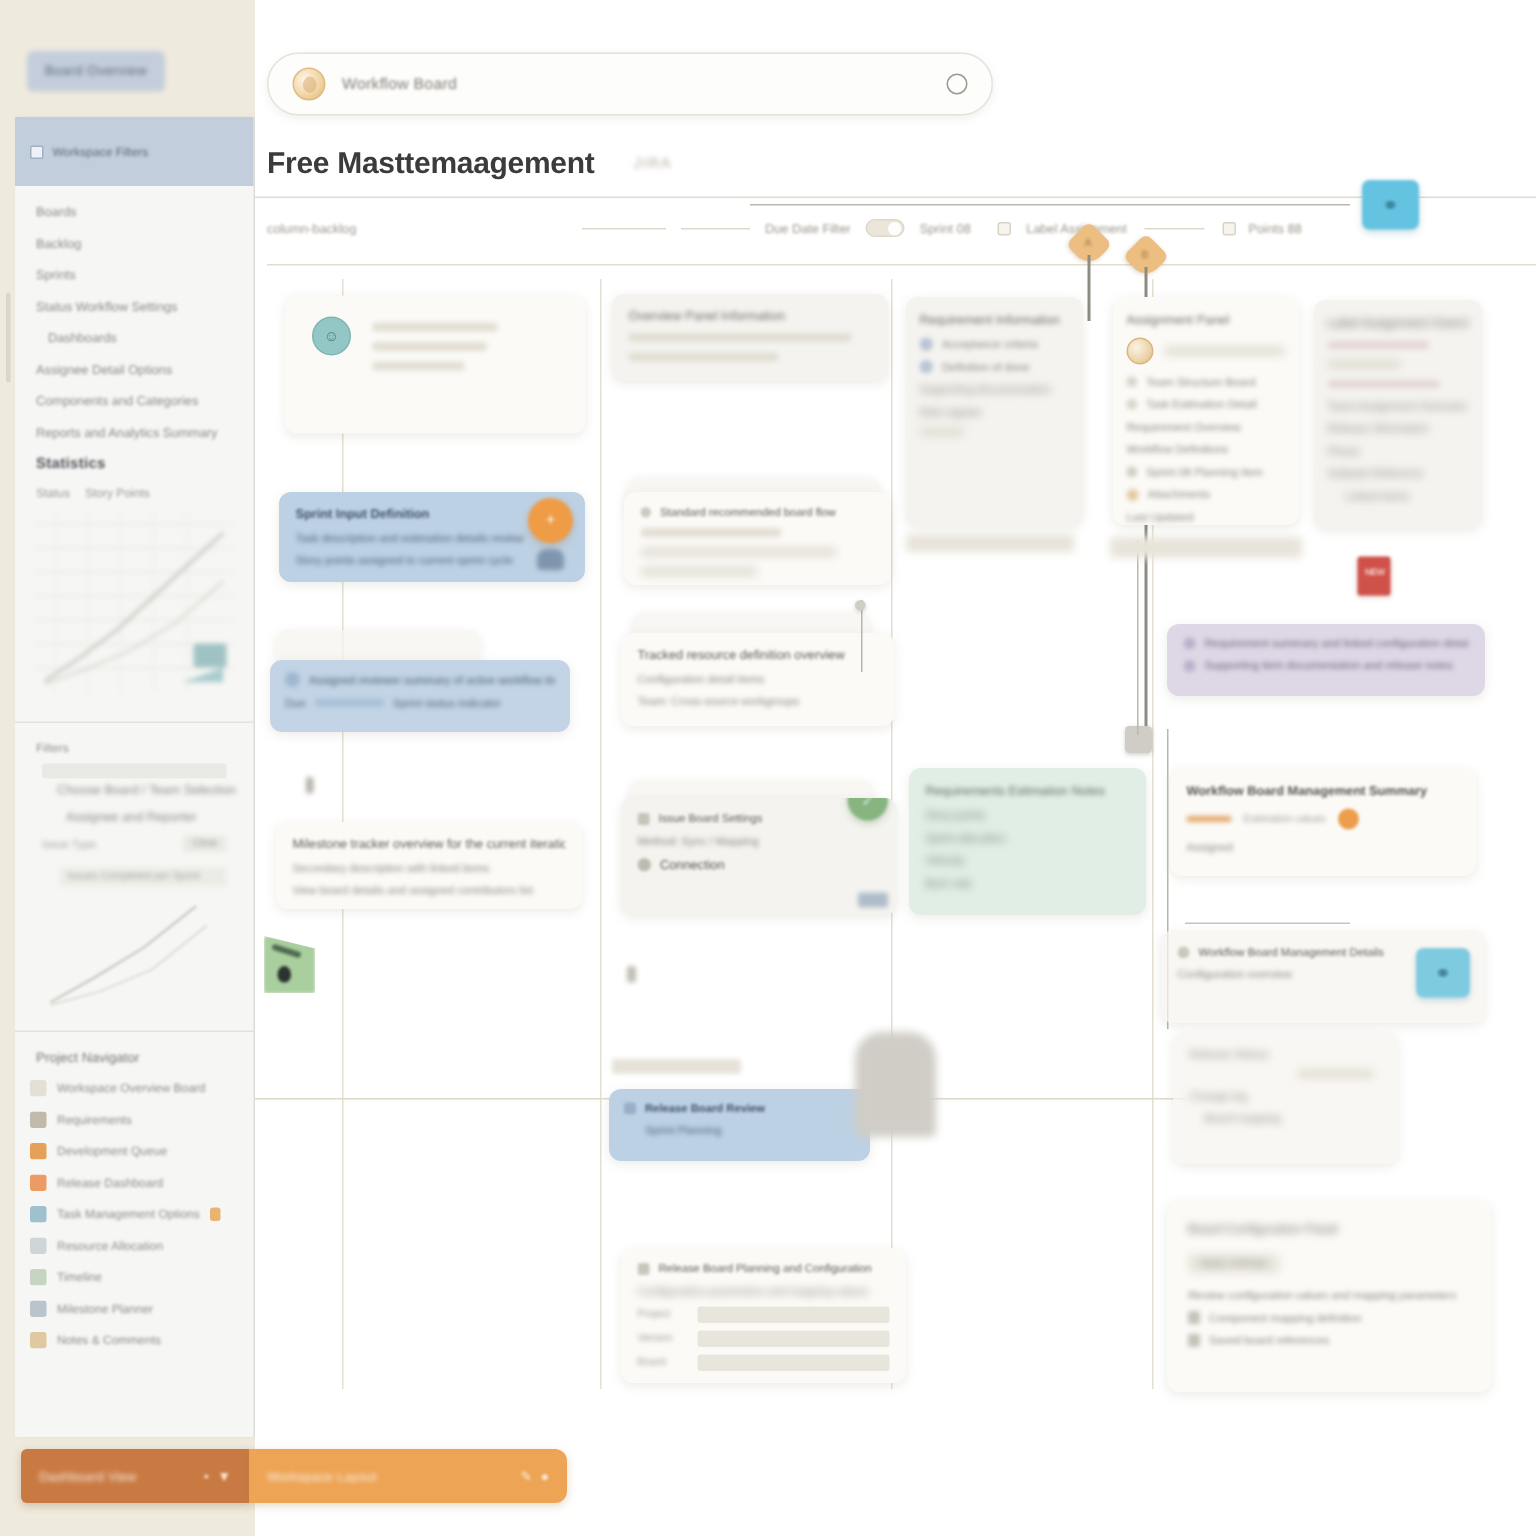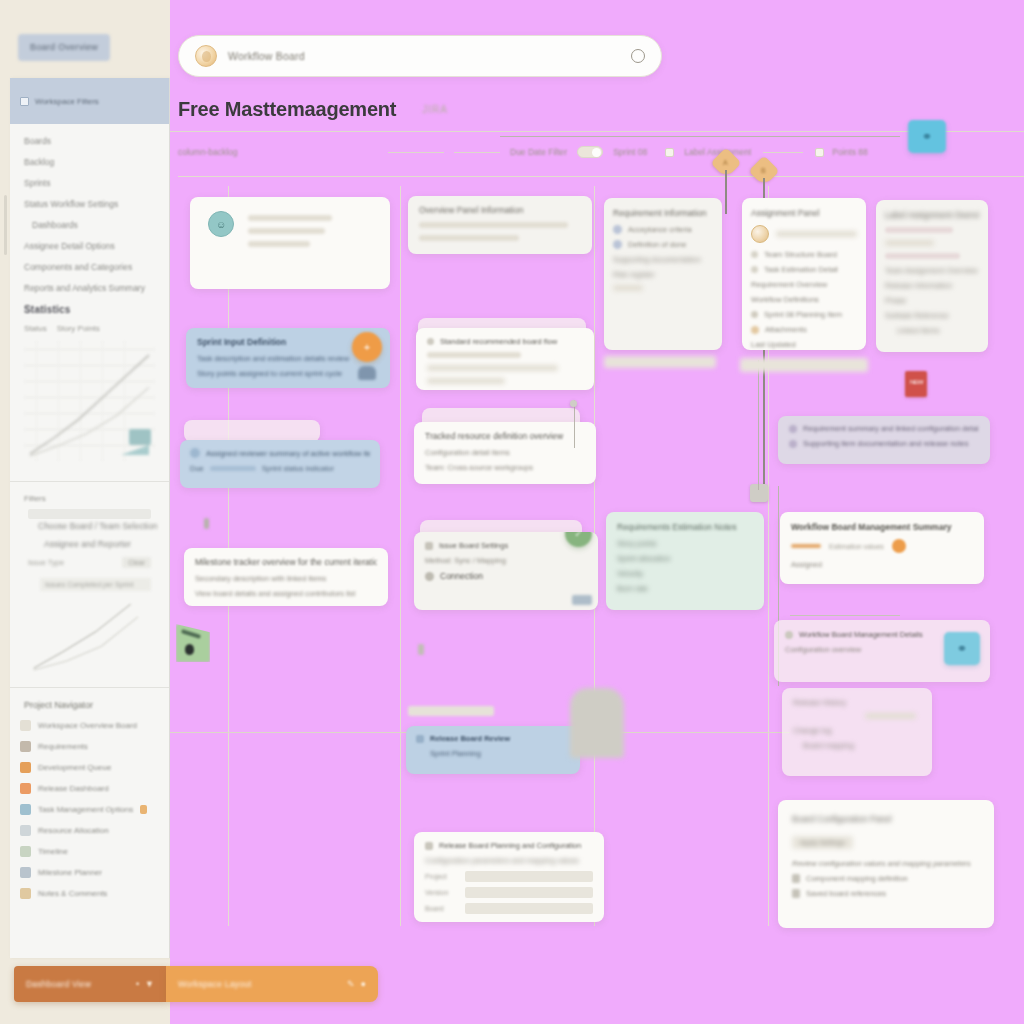--- a/index.html
+++ b/index.html
@@ -64,21 +64,21 @@
 
   .sb-grp-label { font-size: 8px; color: #92928d; padding: 6px 14px 6px 14px; }
   .sb-pillrow { display: flex; align-items: center; gap: 6px; margin: 0 14px 6px 14px; }
   .sb-pillrow .pr-b { height: 10px; background: #e9e9e5; border-radius: 2px; }
 
   .sb-list { padding: 4px 10px 8px 10px; }
   .sb-lrow { display: flex; align-items: center; gap: 7px; margin-bottom: 10px; font-size: 8px; color: #8d8d88; white-space: nowrap; overflow: hidden; }
   .sb-ico { width: 11px; height: 11px; border-radius: 2px; flex: 0 0 auto; display: inline-block; }
 
   
-  .main { position: absolute; left: 170px; top: 0; right: 0; bottom: 0; background: #f0abfc; }
+  .main { position: absolute; left: 170px; top: 0; right: 0; bottom: 0; background: #ffffff; }
 
   .searchbar {
     position: absolute; left: 8px; top: 35px; width: 484px; height: 42px;
     background: #fdfdfc; border: 1px solid #e6e2d8; border-radius: 22px;
     box-shadow: 0 2px 6px rgba(120,112,95,.10);
     display: flex; align-items: center; padding: 0 16px; gap: 11px;
   }
   .search-avatar {
     width: 22px; height: 22px; border-radius: 50%;
     background: radial-gradient(circle at 35% 35%, #fdf5e8 0%, #f2d6a8 55%, #e2b573 100%);

